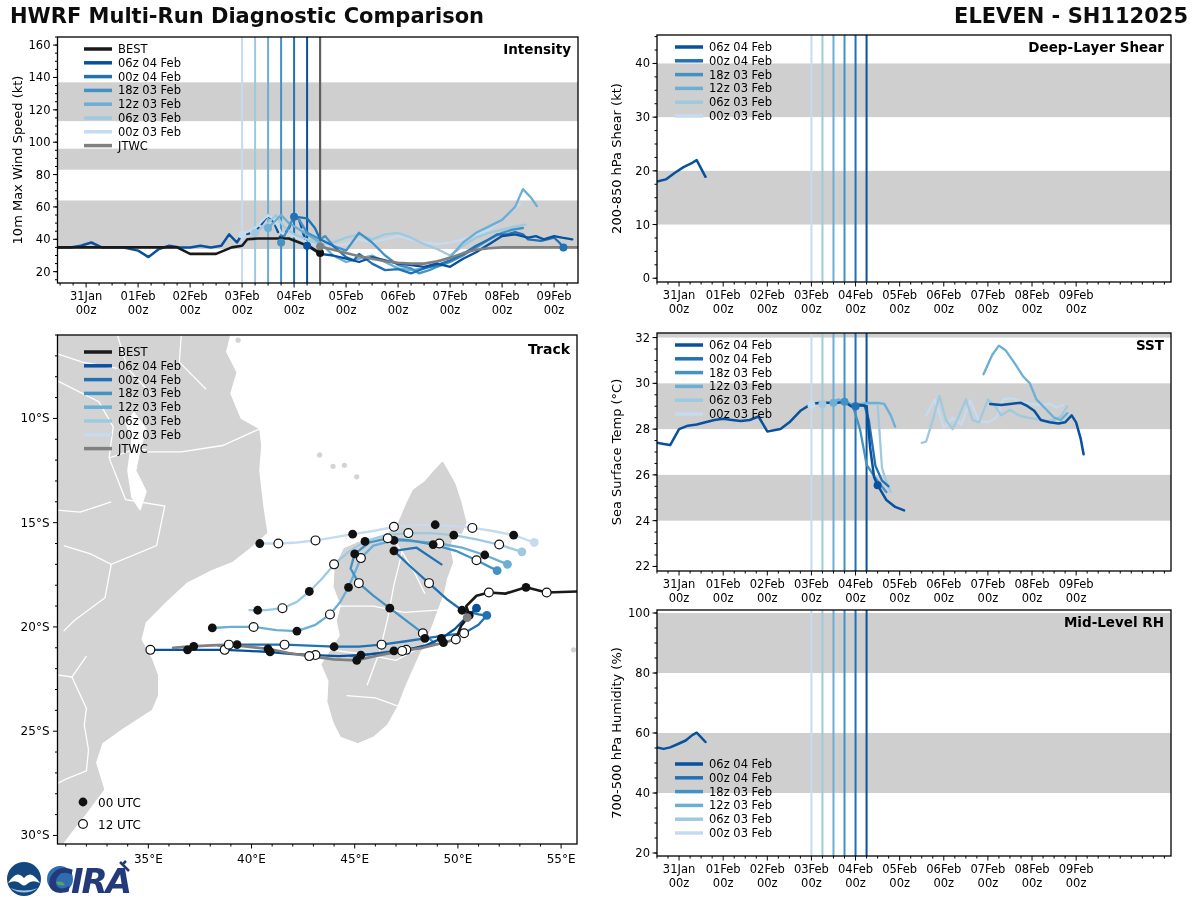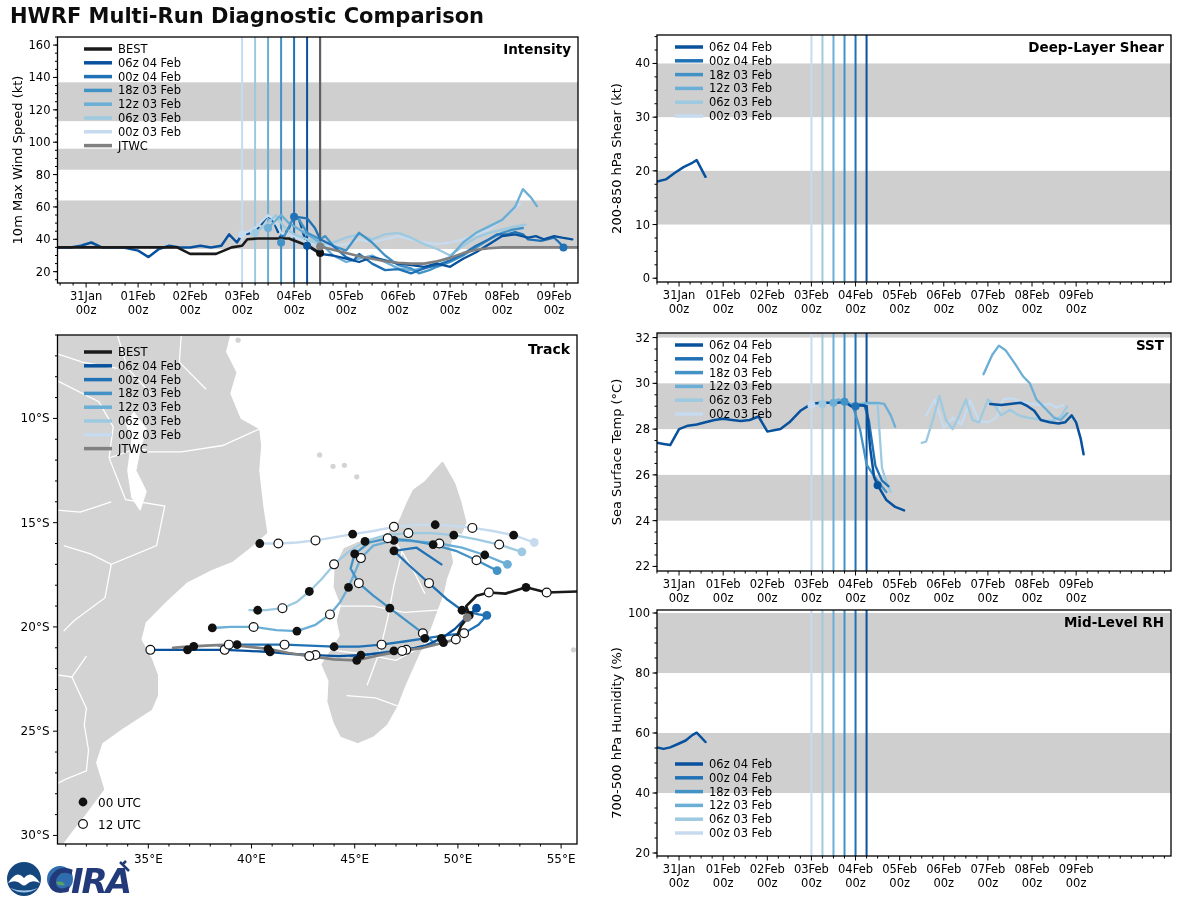--- a/index.html
+++ b/index.html
@@ -9,20 +9,21 @@
   #title-left{left:10px;}
   #title-right{right:12px;}
   #chart-svg{position:absolute;left:0;top:0;}
   text{font-family:"DejaVu Sans","Liberation Sans",sans-serif;}
 </style>
 </head>
 <body>
 <div id="page">
 
 <div id="title-left" class="hdr">HWRF Multi-Run Diagnostic Comparison</div>
+<div id="title-right" class="hdr">ELEVEN - SH112025</div>
 <svg id="chart-svg" width="1200" height="900">
       <g>
         <clipPath id="clip-intensity">
           <rect x="57.5" y="37" width="520.5" height="246"></rect>
         </clipPath>
         <rect x="57.5" y="37" width="520.5" height="246" fill="#fff"></rect>
         <g clip-path="url(#clip-intensity)">
           <rect x="57.5" y="200.46052631578948" width="520.5" height="48.55263157894734" fill="#cfcfcf"></rect>
           <rect x="57.5" y="148.67105263157896" width="520.5" height="21.03947368421052" fill="#cfcfcf"></rect>
           <rect x="57.5" y="82.3157894736842" width="520.5" height="38.842105263157904" fill="#cfcfcf"></rect>

